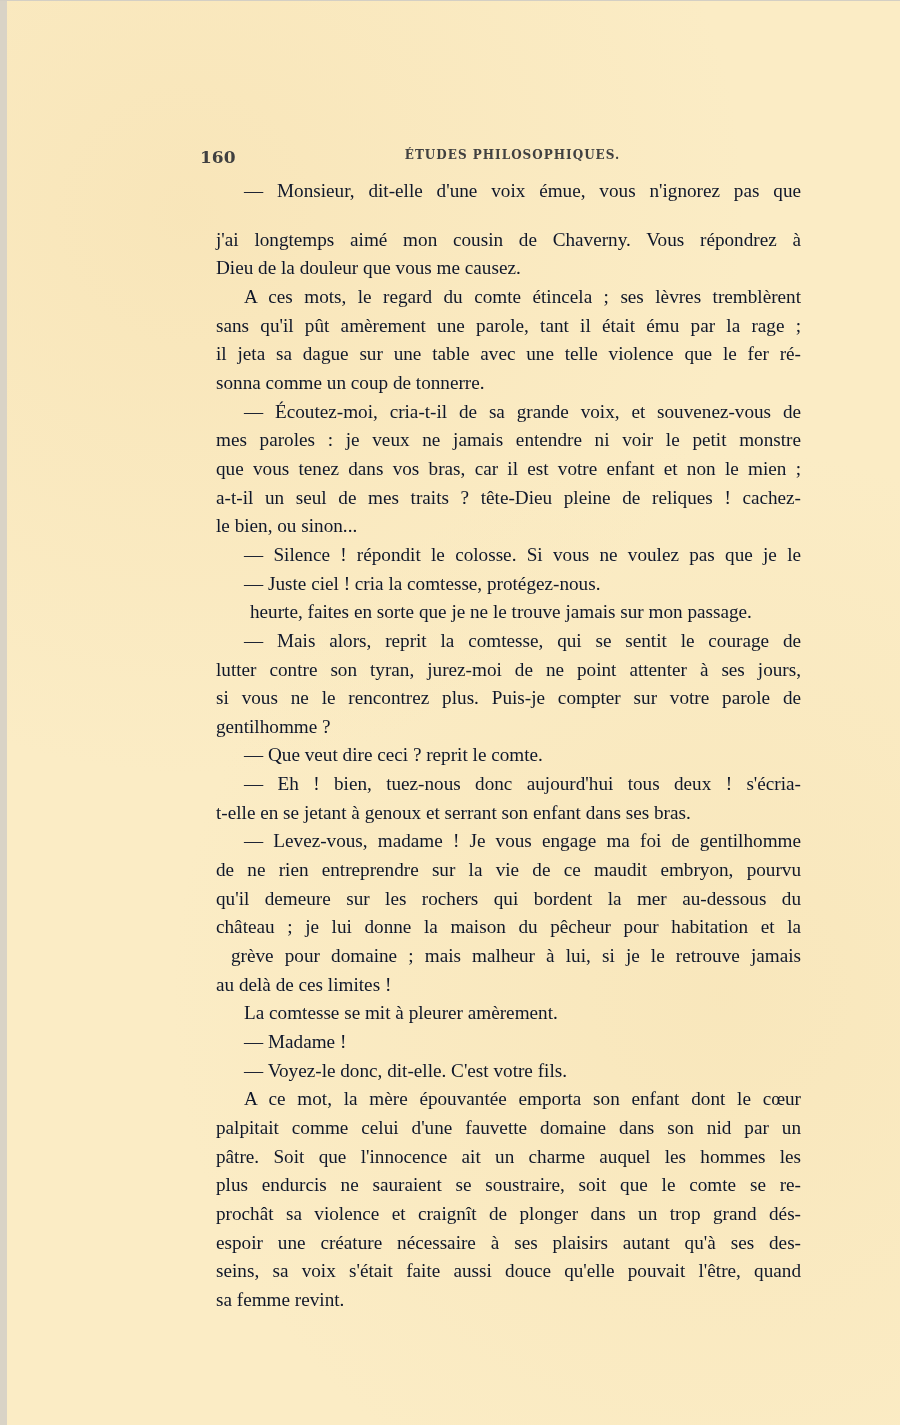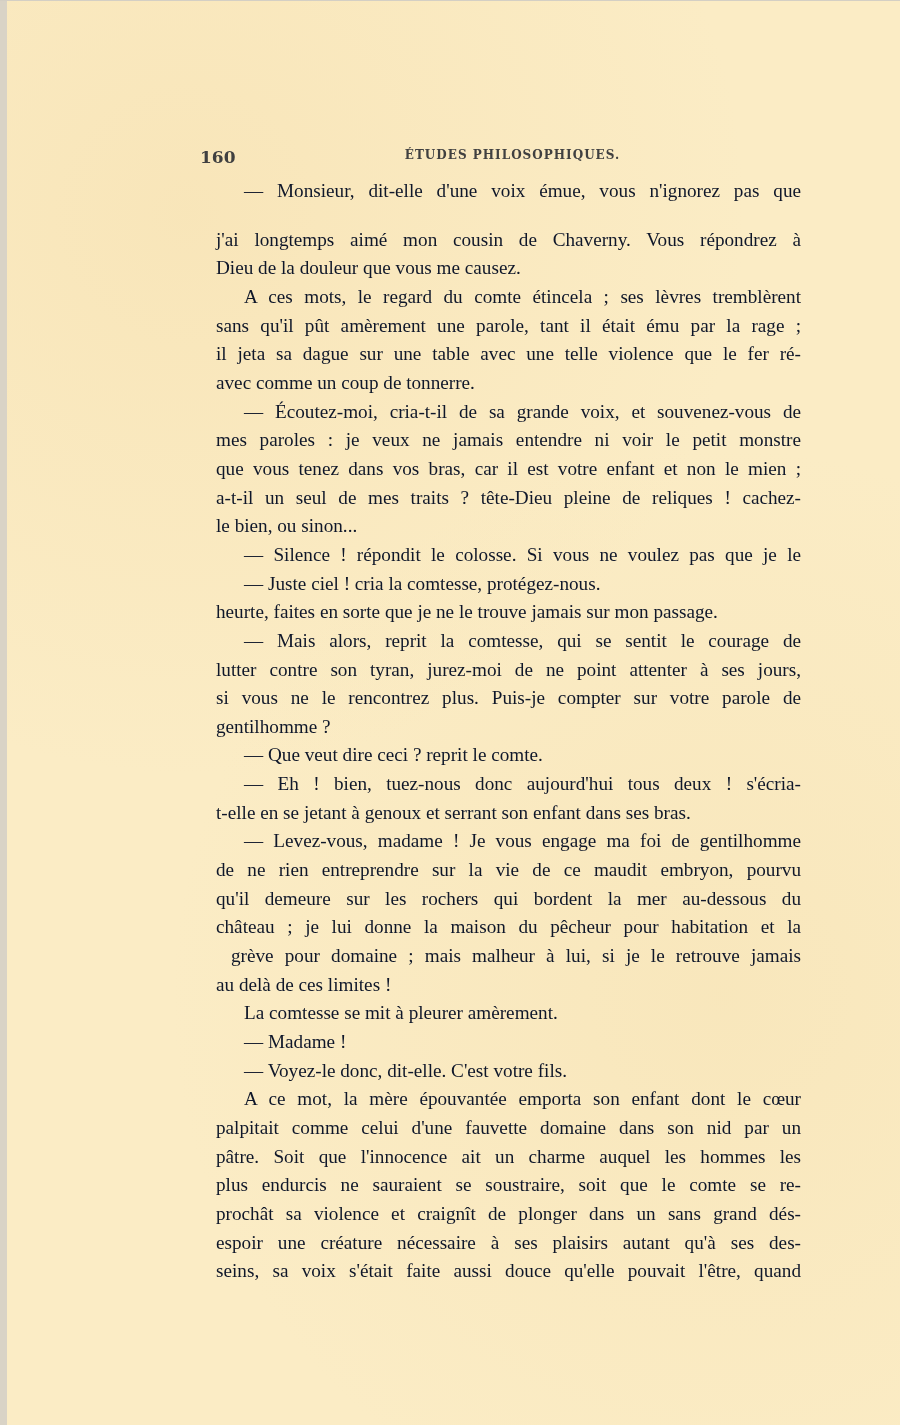--- a/index.html
+++ b/index.html
@@ -50,45 +50,46 @@
   <span class="running-title">ÉTUDES PHILOSOPHIQUES.</span>
 </div>
 
 <div class="text" id="body-text">
     <span class="line ind" style="display: block;">— Monsieur, dit-elle d'une voix émue, vous n'ignorez pas que</span>
     <span class="line" style="display: block; margin-top: 20px;">j'ai longtemps aimé mon cousin de Chaverny. Vous répondrez à</span>
     <span class="line last" style="display: block;">Dieu de la douleur que vous me causez.</span>
     <span class="line ind" style="display: block;">A ces mots, le regard du comte étincela ; ses lèvres tremblèrent</span>
     <span class="line" style="display: block;">sans qu'il pût amèrement une parole, tant il était ému par la rage ;</span>
     <span class="line" style="display: block;">il jeta sa dague sur une table avec une telle violence que le fer ré-</span>
-    <span class="line last" style="display: block;">avec comme un coup de tonnerre.</span>
+    <span class="line last" style="display: block;">sonna comme un coup de tonnerre.</span>
     <span class="line ind" style="display: block;">— Écoutez-moi, cria-t-il de sa grande voix, et souvenez-vous de</span>
     <span class="line" style="display: block;">mes paroles : je veux ne jamais entendre ni voir le petit monstre</span>
     <span class="line" style="display: block;">que vous tenez dans vos bras, car il est votre enfant et non le mien ;</span>
     <span class="line" style="display: block;">a-t-il un seul de mes traits ? tête-Dieu pleine de reliques ! cachez-</span>
     <span class="line last" style="display: block;">le bien, ou sinon...</span>
     <span class="line ind" style="display: block;">— Silence ! répondit le colosse. Si vous ne voulez pas que je le</span>
     <span class="line ind last" style="display: block;">— Juste ciel ! cria la comtesse, protégez-nous.</span>
-    <span class="line last" style="display: block;">heurte, faites en sorte que je ne le trouve jamais sur mon passage.</span>
+    <span class="line last" style="display: block; margin-left: 34px;">heurte, faites en sorte que je ne le trouve jamais sur mon passage.</span>
     <span class="line ind" style="display: block;">— Mais alors, reprit la comtesse, qui se sentit le courage de</span>
     <span class="line" style="display: block;">lutter contre son tyran, jurez-moi de ne point attenter à ses jours,</span>
     <span class="line" style="display: block;">si vous ne le rencontrez plus. Puis-je compter sur votre parole de</span>
     <span class="line last" style="display: block;">gentilhomme ?</span>
     <span class="line ind last" style="display: block;">— Que veut dire ceci ? reprit le comte.</span>
     <span class="line ind" style="display: block;">— Eh ! bien, tuez-nous donc aujourd'hui tous deux ! s'écria-</span>
     <span class="line last" style="display: block;">t-elle en se jetant à genoux et serrant son enfant dans ses bras.</span>
     <span class="line ind" style="display: block;">— Levez-vous, madame ! Je vous engage ma foi de gentilhomme</span>
     <span class="line" style="display: block;">de ne rien entreprendre sur la vie de ce maudit embryon, pourvu</span>
     <span class="line" style="display: block;">qu'il demeure sur les rochers qui bordent la mer au-dessous du</span>
     <span class="line" style="display: block;">château ; je lui donne la maison du pêcheur pour habitation et la</span>
     <span class="line" style="display: block; margin-left: 15px;">grève pour domaine ; mais malheur à lui, si je le retrouve jamais</span>
     <span class="line last" style="display: block;">au delà de ces limites !</span>
     <span class="line ind last" style="display: block;">La comtesse se mit à pleurer amèrement.</span>
     <span class="line ind last" style="display: block;">— Madame !</span>
     <span class="line ind last" style="display: block;">— Voyez-le donc, dit-elle. C'est votre fils.</span>
     <span class="line ind" style="display: block;">A ce mot, la mère épouvantée emporta son enfant dont le cœur</span>
     <span class="line" style="display: block;">palpitait comme celui d'une fauvette domaine dans son nid par un</span>
     <span class="line" style="display: block;">pâtre. Soit que l'innocence ait un charme auquel les hommes les</span>
     <span class="line" style="display: block;">plus endurcis ne sauraient se soustraire, soit que le comte se re-</span>
-    <span class="line" style="display: block;">prochât sa violence et craignît de plonger dans un sans grand dés-</span>
+    <span class="line" style="display: block;">prochât sa violence et craignît de plonger dans un trop grand dés-</span>
     <span class="line" style="display: block;">espoir une créature nécessaire à ses plaisirs autant qu'à ses des-</span>
     <span class="line" style="display: block;">seins, sa voix s'était faite aussi douce qu'elle pouvait l'être, quand</span>
+    <span class="line last" style="display: block;">sa femme revint.</span>
   </div>
 
 </body></html>

